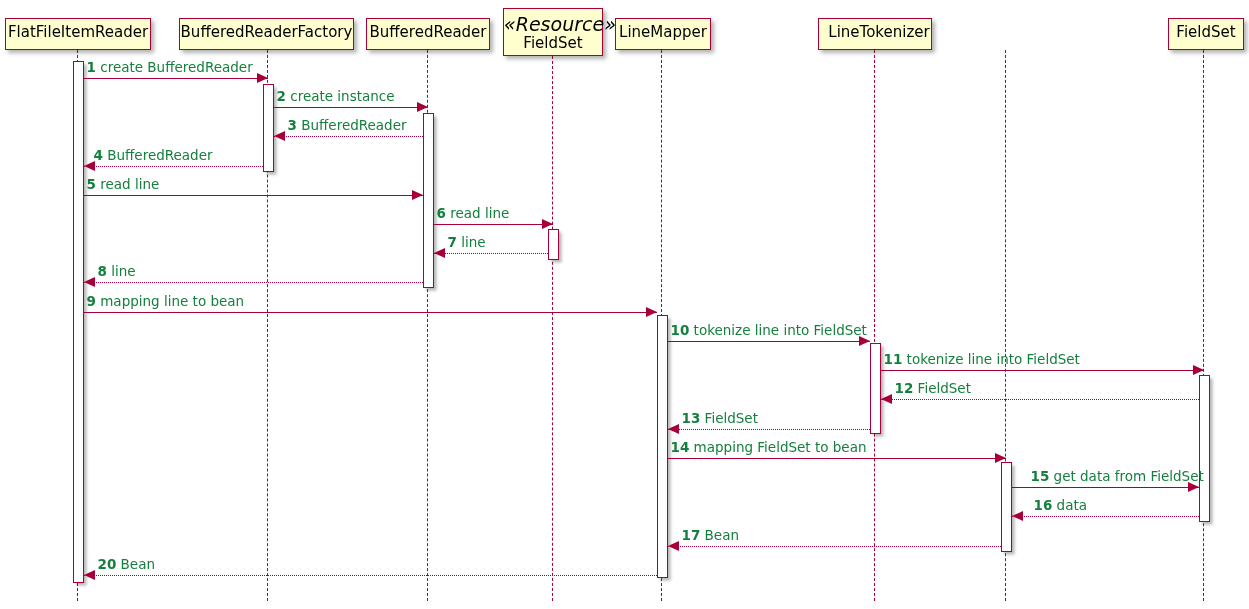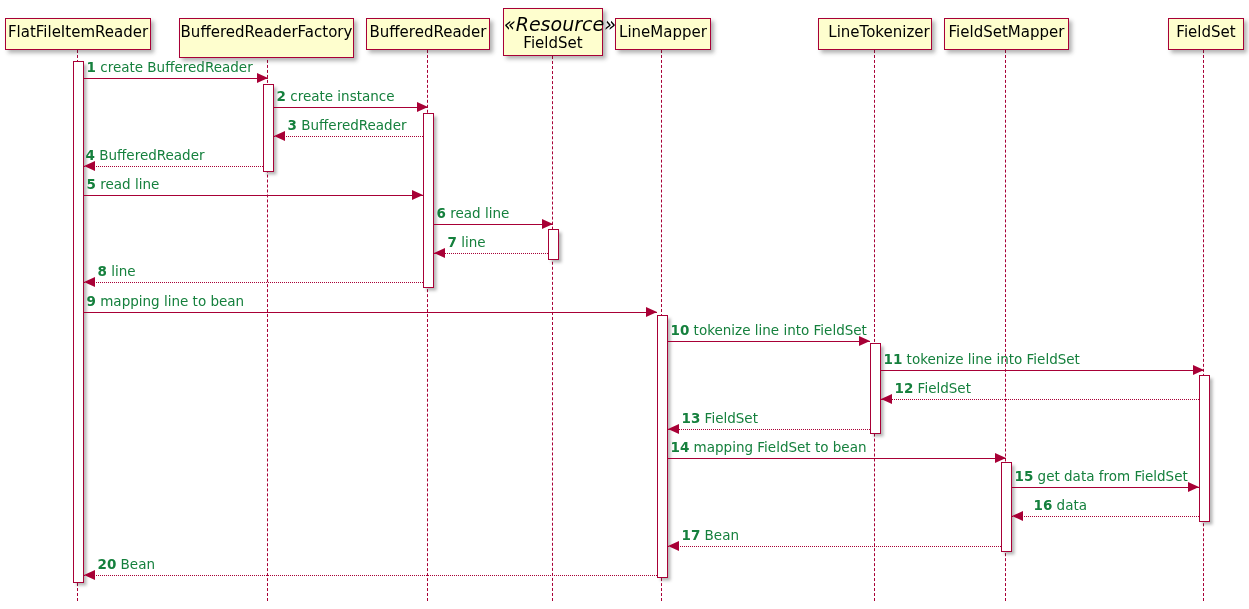--- a/index.html
+++ b/index.html
@@ -114,38 +114,35 @@
     <div class="lifeline" style="left: 267.25px; top: 50px; height: 551px;"></div>
     <div class="lifeline" style="left: 427.25px; top: 50px; height: 551px;"></div>
     <div class="lifeline" style="left: 552.25px; top: 56px; height: 545px;"></div>
     <div class="lifeline" style="left: 661.25px; top: 50px; height: 551px;"></div>
     <div class="lifeline" style="left: 874.25px; top: 50px; height: 551px;"></div>
     <div class="lifeline" style="left: 1005.25px; top: 50px; height: 551px;"></div>
     <div class="lifeline" style="left: 1203.25px; top: 50px; height: 551px;"></div>
     <div class="participant" style="left: 5px; top: 18px; width: 146px; height: 32px;">
       <span class="pname">FlatFileItemReader</span>
     </div>
-    <div class="participant" style="left: 179px; top: 18px; width: 175px; height: 40px;">
+    <div class="participant" style="left: 179px; top: 18px; width: 175px; height: 32px;">
       <span class="pname">BufferedReaderFactory</span>
     </div>
     <div class="participant" style="left: 366px; top: 18px; width: 124px; height: 32px;">
       <span class="pname">BufferedReader</span>
     </div>
     <div class="participant" style="left: 503px; top: 8px; width: 100px; height: 48px;">
       <span class="stereo">«Resource»</span>
       <span class="pname">FieldSet</span>
     </div>
     <div class="participant" style="left: 615px; top: 18px; width: 96px; height: 32px;">
       <span class="pname">LineMapper</span>
     </div>
     <div class="participant" style="left: 818px; top: 18px; width: 114px; height: 32px; padding-left: 8px;">
       <span class="pname">LineTokenizer</span>
-    </div>
-    <div class="participant" style="left: 944px; top: 18px; width: 125px; height: 32px;">
-      <span class="pname">FieldSetMapper</span>
     </div>
     <div class="participant" style="left: 1168px; top: 18px; width: 76px; height: 32px;">
       <span class="pname">FieldSet</span>
     </div>
     <div class="activation" style="left: 72.5px; top: 61px; height: 522px;"></div>
     <div class="activation" style="left: 262.5px; top: 84px; height: 88px;"></div>
     <div class="activation" style="left: 422.5px; top: 113px; height: 175px;"></div>
     <div class="activation" style="left: 547.5px; top: 229px; height: 31px;"></div>
     <div class="activation" style="left: 656.5px; top: 315px; height: 263px;"></div>
     <div class="activation" style="left: 869.5px; top: 343px; height: 91px;"></div>
@@ -162,21 +159,21 @@
       <div class="label" style="left: 3px;"><span class="seq">2</span> <span>create instance</span></div>
     </div>
     <div class="msg left dashed" style="left: 273.5px; top: 136px; width: 149px;">
       <div class="line" style="width: 149px;"></div>
       <div class="head" style="left: 0px;"></div>
       <div class="label" style="left: 14px;"><span class="seq">3</span> <span>BufferedReader</span></div>
     </div>
     <div class="msg left dashed" style="left: 83.5px; top: 166px; width: 179px;">
       <div class="line" style="width: 179px;"></div>
       <div class="head" style="left: 0px;"></div>
-      <div class="label" style="left: 2px;"><span class="seq">4</span> <span>BufferedReader</span></div>
+      <div class="label" style="left: 10px;"><span class="seq">4</span> <span>BufferedReader</span></div>
     </div>
     <div class="msg right" style="left: 83.5px; top: 195px; width: 339px;">
       <div class="line" style="width: 339px;"></div>
       <div class="head" style="left: 328px;"></div>
       <div class="label" style="left: 3px;"><span class="seq">5</span> <span>read line</span></div>
     </div>
     <div class="msg right" style="left: 433.5px; top: 224px; width: 119.5px;">
       <div class="line" style="width: 119.5px;"></div>
       <div class="head" style="left: 108.5px;"></div>
       <div class="label" style="left: 3px;"><span class="seq">6</span> <span>read line</span></div>
@@ -217,21 +214,21 @@
       <div class="label" style="left: 14px;"><span class="seq">13</span> <span>FieldSet</span></div>
     </div>
     <div class="msg right" style="left: 667.5px; top: 458px; width: 338.5px;">
       <div class="line" style="width: 338.5px;"></div>
       <div class="head" style="left: 327.5px;"></div>
       <div class="label" style="left: 3px;"><span class="seq">14</span> <span>mapping FieldSet to bean</span></div>
     </div>
     <div class="msg right" style="left: 1011.5px; top: 487px; width: 187px;">
       <div class="line" style="width: 187px;"></div>
       <div class="head" style="left: 176px;"></div>
-      <div class="label" style="left: 3px;"><span class="seq">15</span> <span>get data from FieldSet</span></div>
+      <div class="label" style="left: 19px;"><span class="seq">15</span> <span>get data from FieldSet</span></div>
     </div>
     <div class="msg left dashed" style="left: 1011.5px; top: 516px; width: 187px;">
       <div class="line" style="width: 187px;"></div>
       <div class="head" style="left: 0px;"></div>
       <div class="label" style="left: 22px;"><span class="seq">16</span> <span>data</span></div>
     </div>
     <div class="msg left dashed" style="left: 667.5px; top: 546px; width: 333px;">
       <div class="line" style="width: 333px;"></div>
       <div class="head" style="left: 0px;"></div>
       <div class="label" style="left: 14px;"><span class="seq">17</span> <span>Bean</span></div>

